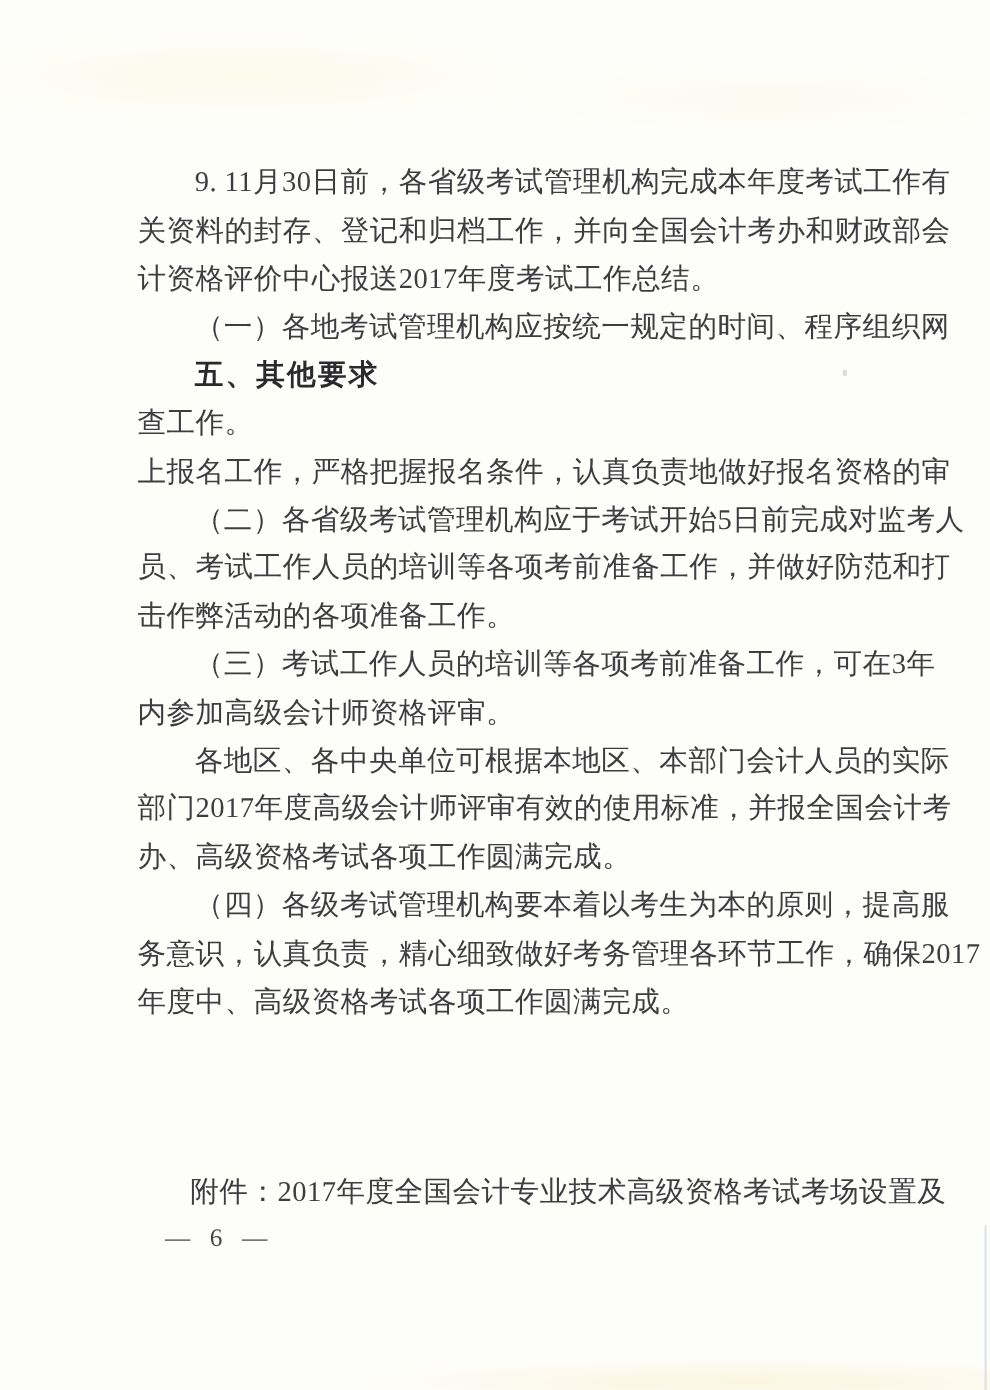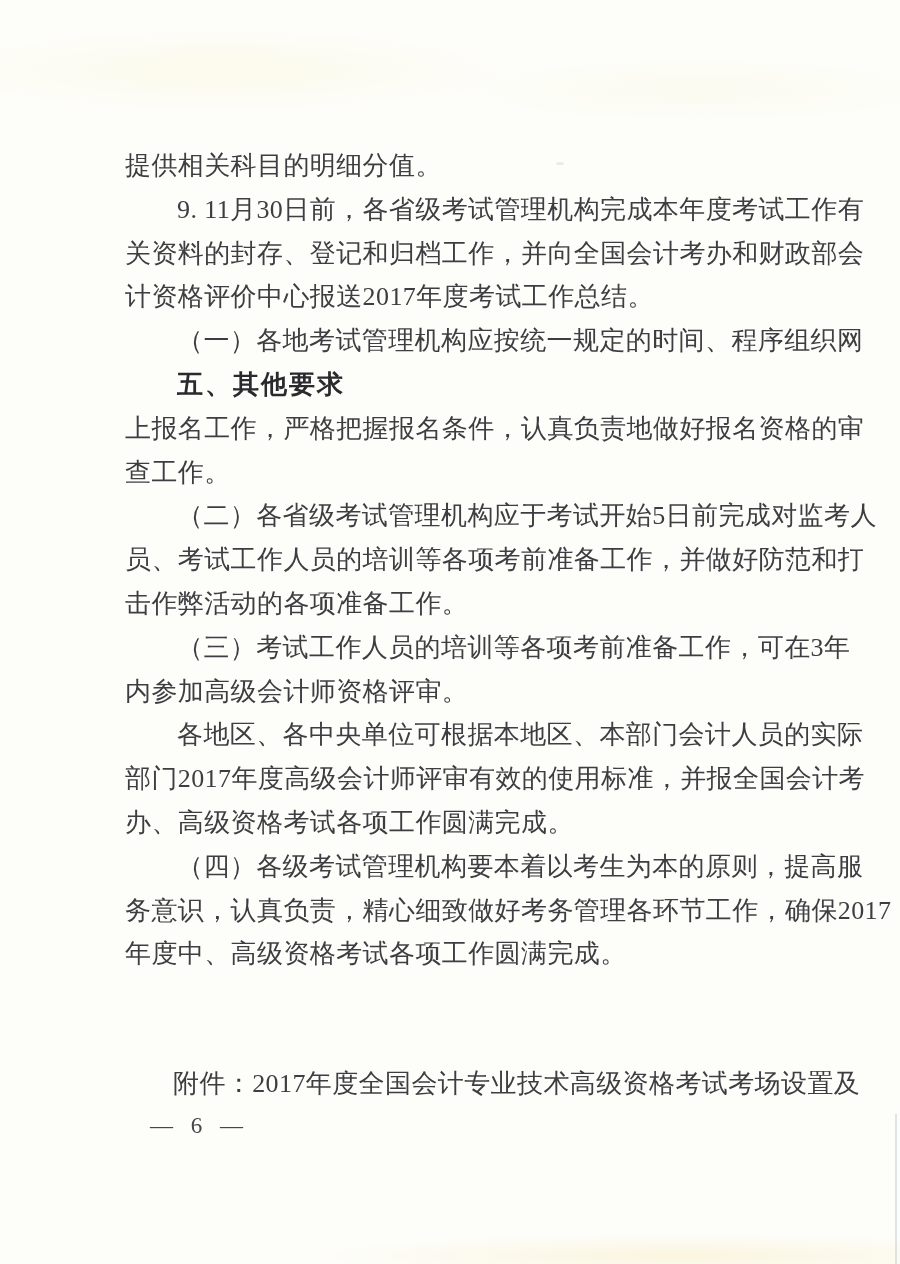--- a/index.html
+++ b/index.html
@@ -71,28 +71,27 @@
 <body>
 
 <div class="page">
   <div class="tint-top"></div>
   <div class="tint-bottom"></div>
   <div class="edge-line-right"></div>
   <div class="speck-1"></div>
   <div class="speck-2"></div>
 
   <div class="body-text">
-      <div class="line">提供相关科目的明细分值。</div>
       <div class="line indent">9. 11月30日前，各省级考试管理机构完成本年度考试工作有</div>
       <div class="line">关资料的封存、登记和归档工作，并向全国会计考办和财政部会</div>
       <div class="line">计资格评价中心报送2017年度考试工作总结。</div>
       <div class="line indent">（一）各地考试管理机构应按统一规定的时间、程序组织网</div>
       <div class="line indent heading">五、其他要求</div>
+      <div class="line">查工作。</div>
       <div class="line">上报名工作，严格把握报名条件，认真负责地做好报名资格的审</div>
-      <div class="line">查工作。</div>
       <div class="line indent">（二）各省级考试管理机构应于考试开始5日前完成对监考人</div>
       <div class="line">员、考试工作人员的培训等各项考前准备工作，并做好防范和打</div>
       <div class="line">击作弊活动的各项准备工作。</div>
       <div class="line indent">（三）考试工作人员的培训等各项考前准备工作，可在3年</div>
       <div class="line">内参加高级会计师资格评审。</div>
       <div class="line indent">各地区、各中央单位可根据本地区、本部门会计人员的实际</div>
       <div class="line">部门2017年度高级会计师评审有效的使用标准，并报全国会计考</div>
       <div class="line">办、高级资格考试各项工作圆满完成。</div>
       <div class="line indent">（四）各级考试管理机构要本着以考生为本的原则，提高服</div>
       <div class="line">务意识，认真负责，精心细致做好考务管理各环节工作，确保2017</div>

